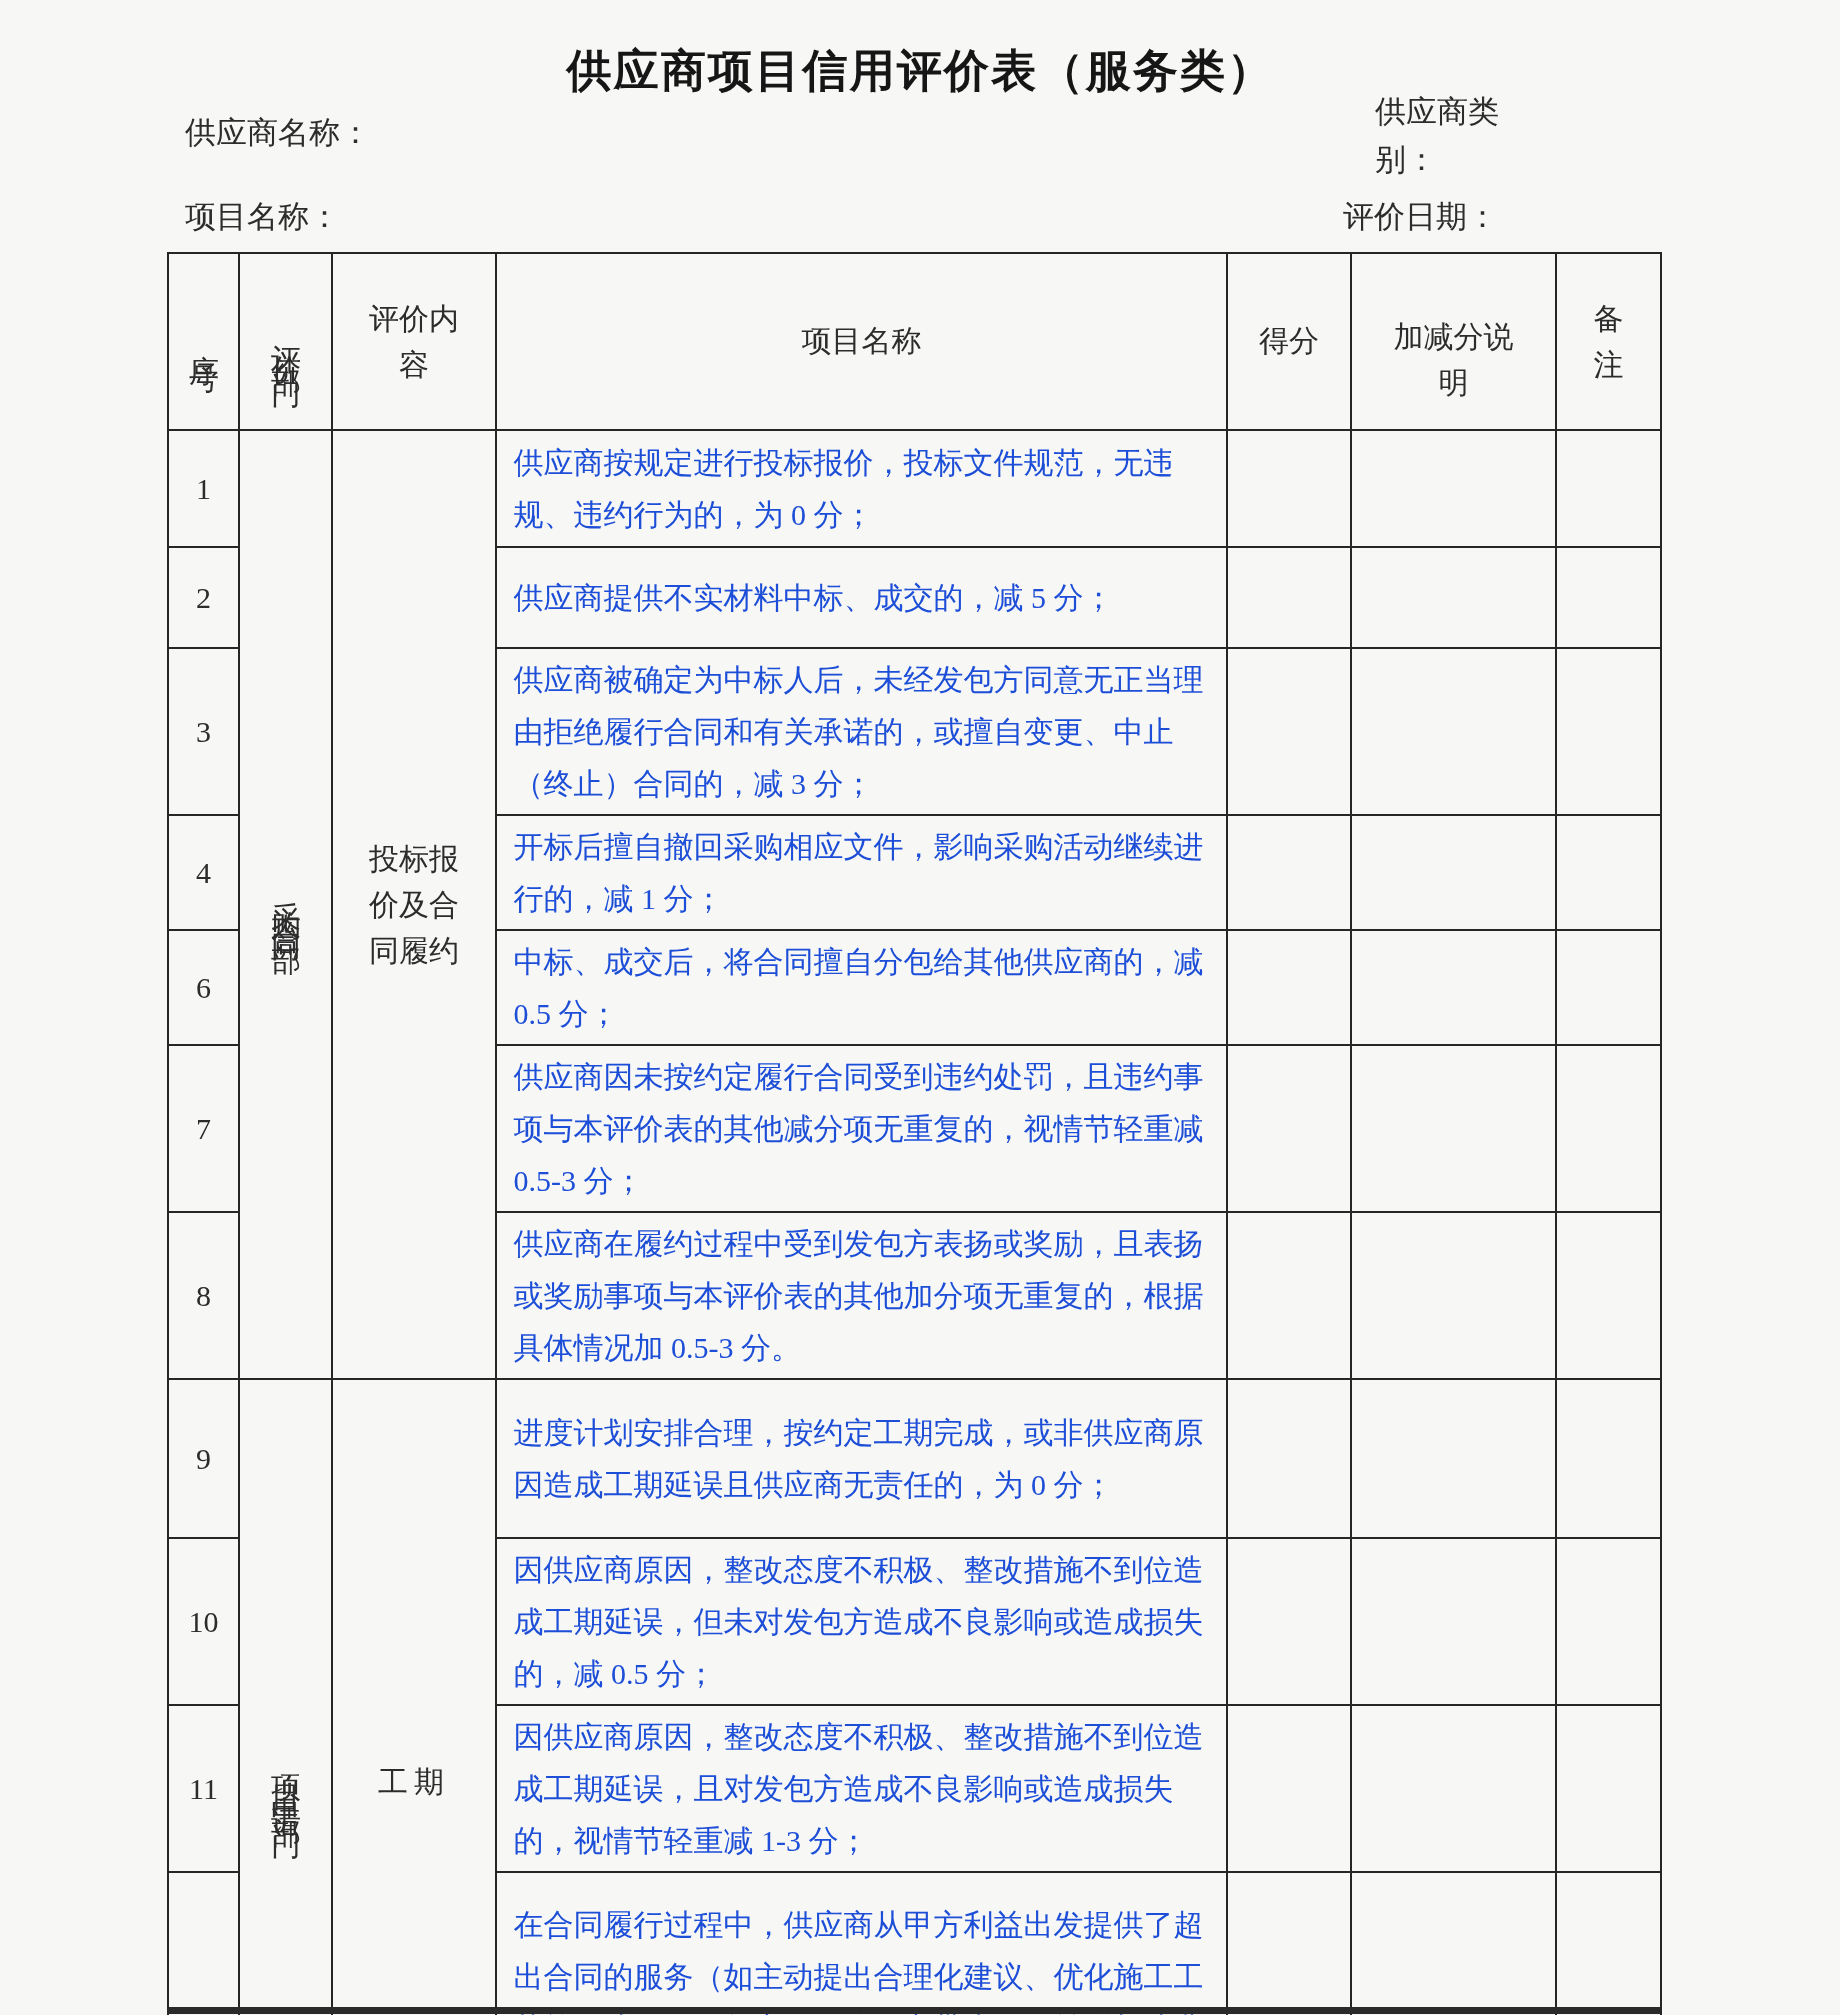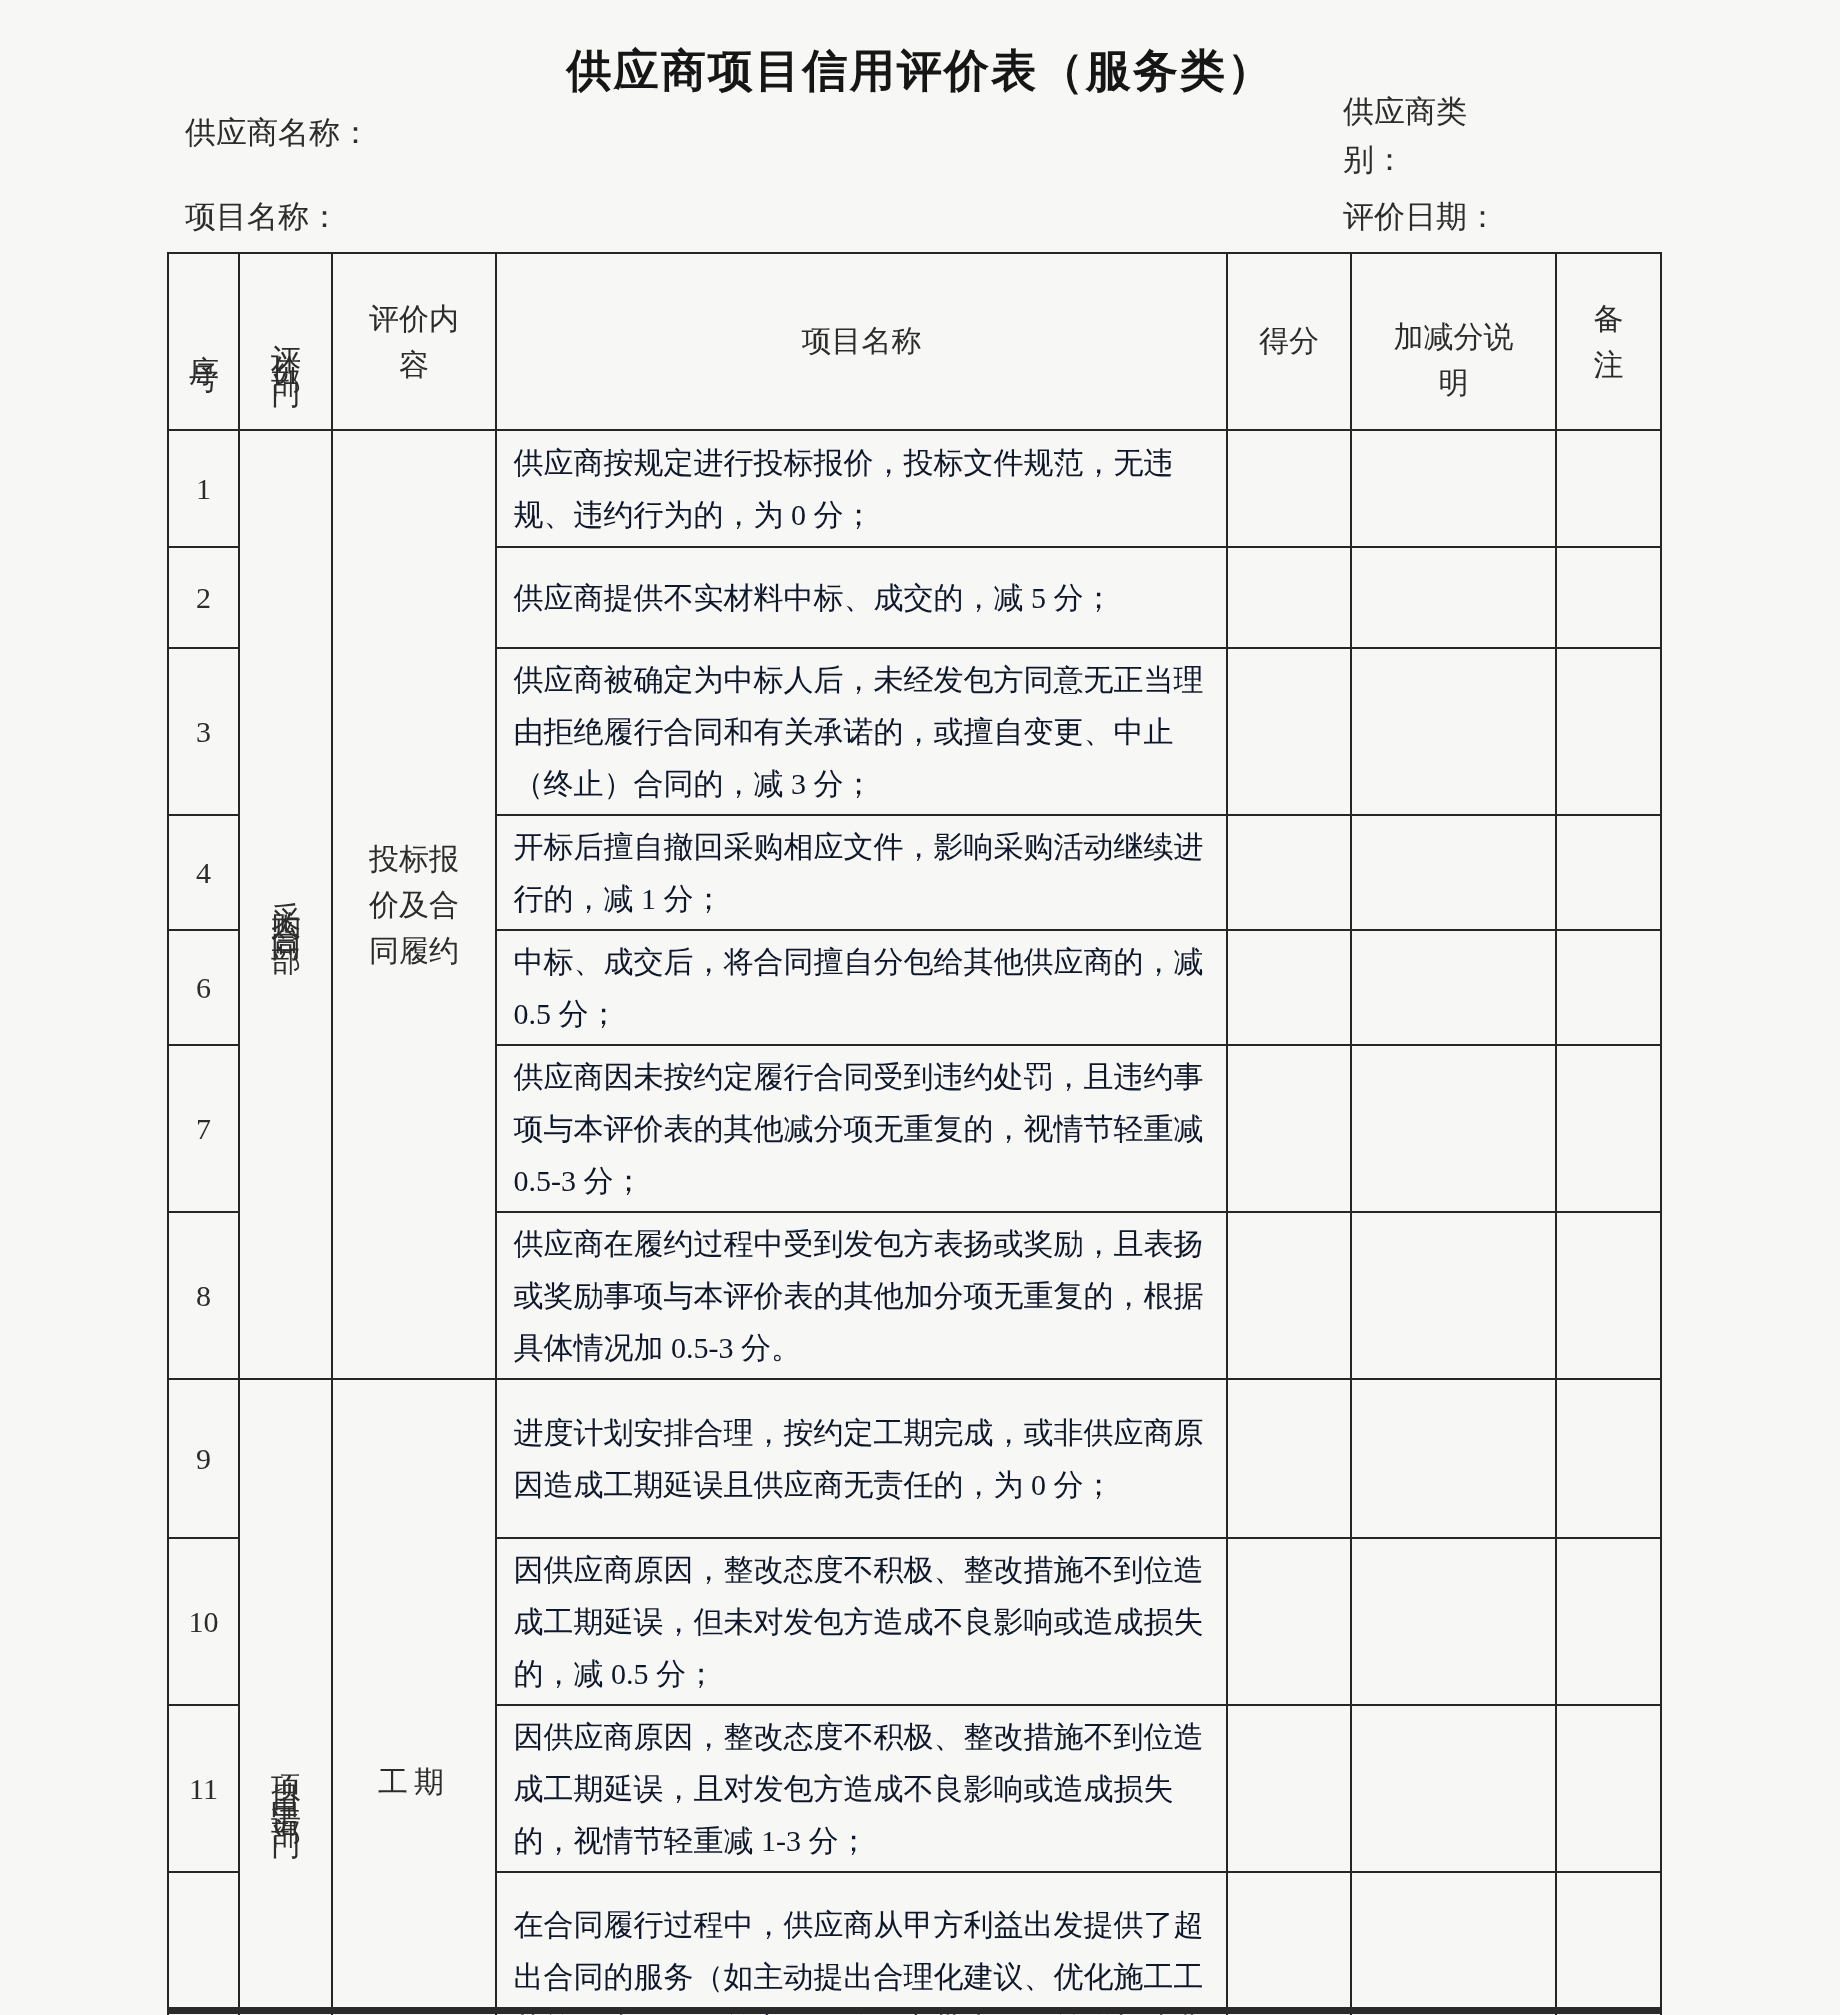--- a/index.html
+++ b/index.html
@@ -26,20 +26,21 @@
   .meta-label {
     position: absolute;
     font-size: 31px;
     line-height: 48px;
     color: #2c2c2c;
     white-space: nowrap;
   }
   .meta-label.wrap4 {
     white-space: normal;
     width: 134px;
+    margin-left: 32px;
   }
   #supplier-name-label { left: 185px; top: 109px; }
   #supplier-category-label { left: 1343px; top: 88px; }
   #project-name-label { left: 185px; top: 193px; }
   #evaluation-date-label { left: 1343px; top: 193px; }
 
   table.eval-table {
     position: absolute;
     left: 167px; top: 252px;
     width: 1493px;
@@ -69,21 +70,21 @@
     margin: 0 auto;
     color: #2c2c2c;
   }
   td.no-cell { text-align: center; font-size: 30px; color: #2c2c2c; }
   td.dept-cell, td.content-cell { text-align: center; font-family: Liberation Serif, serif; }
   td.criteria-cell {
     font-size: 30px;
     line-height: 52px;
     padding: 4.5px 9px 4.5px 16.4px;
     text-align: left;
-    color: #0f172a;
+    color: #1d4ed8;
   }
   .content-plain { font-size: 30px; letter-spacing: 6px; text-align: center; color: #2c2c2c; }
   .content-wrap  { font-size: 30px; line-height: 46px; width: 96px; margin: 0 auto; text-align: center; color: #2c2c2c; }
   .bottom-cut {
     position: absolute;
     left: 167px; top: 2007px;
     width: 1493px; height: 6.7px;
     background: #2a2a2a;
   }
 </style>

